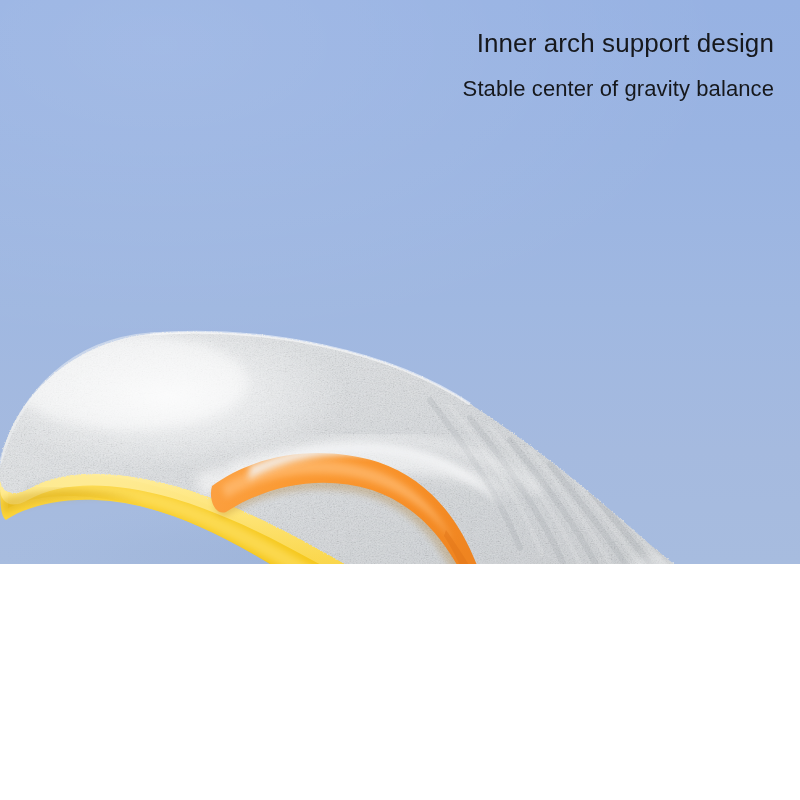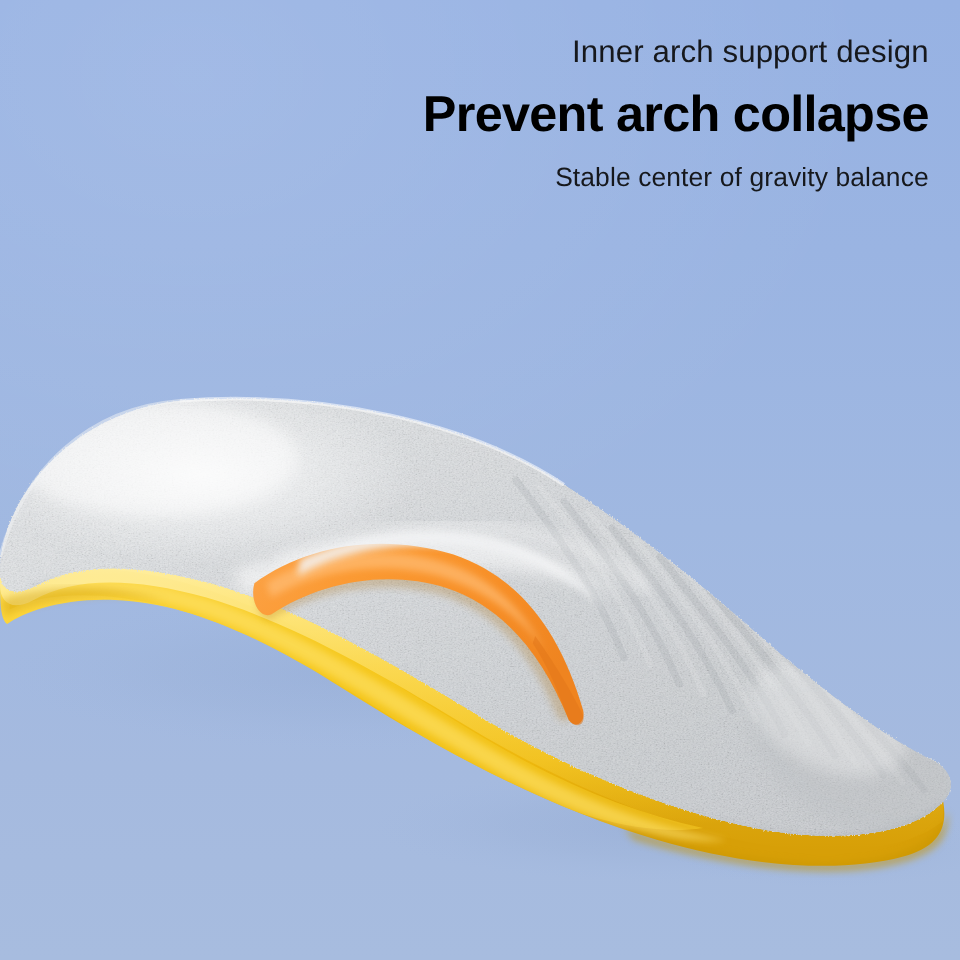--- a/index.html
+++ b/index.html
@@ -4,21 +4,21 @@
 <title>Insole Product Banner</title>
 <style>
   html, body {
     margin: 0;
     padding: 0;
     background: #ffffff;
   }
   #stage {
     position: relative;
     width: 800px;
-    height: 800px;
+    height: 564px;
     overflow: hidden;
     font-family: "Liberation Sans", sans-serif;
     
     background:
       radial-gradient(120% 90% at 20% 8%, rgba(255,255,255,0.10) 0%, rgba(255,255,255,0.00) 60%),
       linear-gradient(180deg, #97b2e3 0%, #9ab4e2 26%, #a0b8e1 55%, #a5badf 80%, #a7bcdf 100%);
   }
 
   
   .copy {
@@ -363,17 +363,16 @@
                  C 462 464, 488 486, 506 510
                  C 476 482, 440 464, 396 458
                  C 338 450, 286 458, 248 480 Z" fill="#f2f3f4" opacity="0.85" filter="url(#fSoft3)"></path>
       </g>
 
     </svg>
   </div>
 
   <div class="copy">
     <div class="line-eyebrow">Inner arch support design</div>
-    <div class="line-head">Prevent arch collapse</div>
     <div class="line-sub">Stable center of gravity balance</div>
   </div>
 
 </div>
 
 </body></html>

